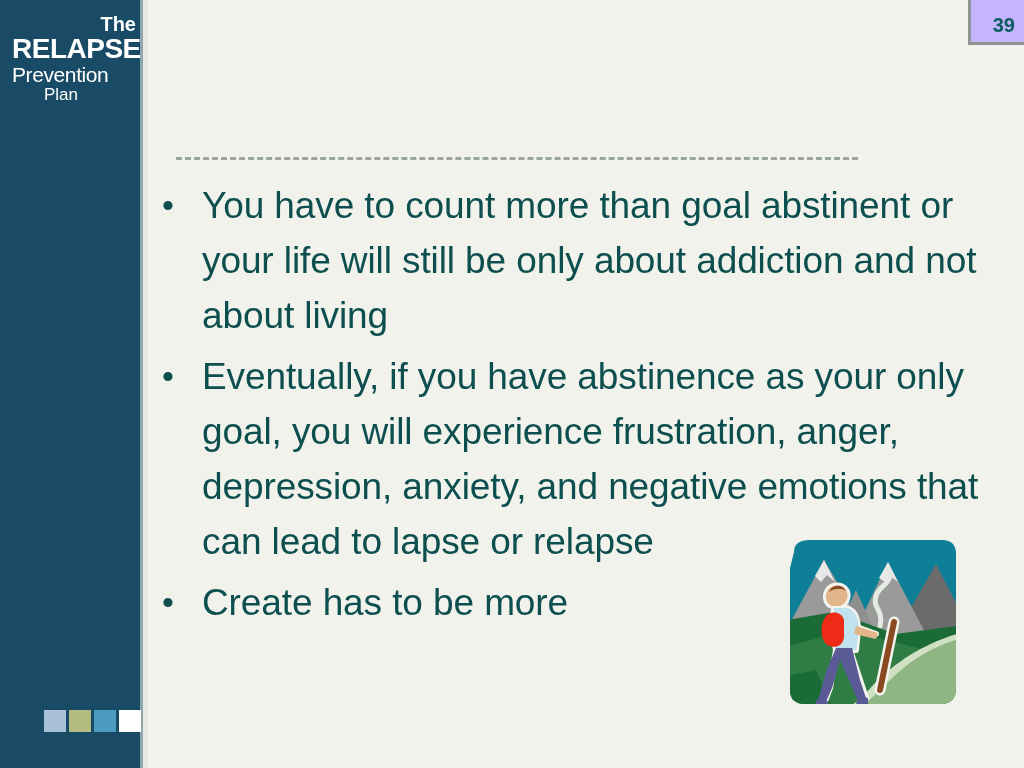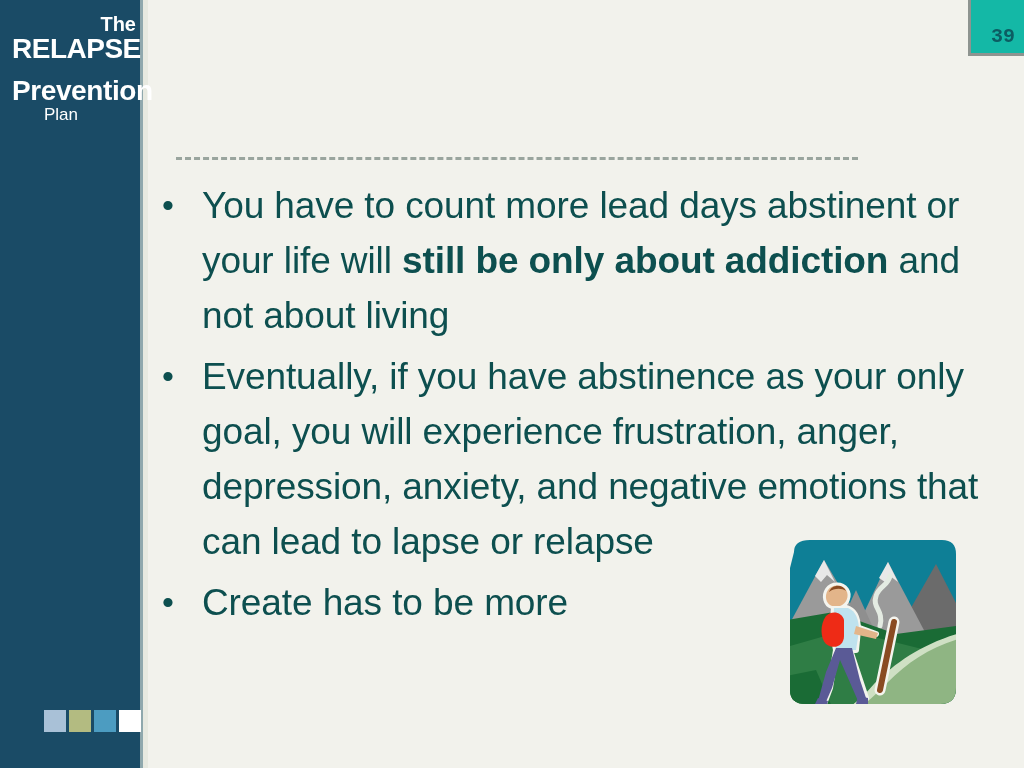--- a/index.html
+++ b/index.html
@@ -58,24 +58,24 @@
     letter-spacing: 0px;
     text-align: right;
   }
   #logo .l-relapse {
     font-size: 28px;
     font-weight: bold;
     letter-spacing: -0.5px;
     margin-top: 1px;
   }
   #logo .l-prevention {
-    font-size: 28px;
-    font-weight: bold;
+    font-size: 21px;
+    font-weight: normal;
     letter-spacing: -0.4px;
-    margin-top: 13px;
+    margin-top: 0;
   }
   #logo .l-plan {
     font-size: 17px;
     font-weight: normal;
     margin-top: 1px;
     margin-left: 32px;
   }
 
   #swatches {
     position: absolute;
@@ -88,26 +88,25 @@
     width: 22px;
     height: 22px;
   }
 
   
   #page-badge {
     position: absolute;
     right: 0;
     top: 0;
     width: 56px;
-    height: 56px;
-    background: #14b8a6;
+    height: 45px;
+    background: #c4b5fd;
     border-left: 3px solid #8e9490;
     border-bottom: 3px solid #8e9490;
     box-sizing: border-box;
-    font-family: Liberation Mono, monospace;
   }
   #page-badge .num {
     position: absolute;
     left: 0;
     right: 9px;
     bottom: 5px;
     text-align: right;
     font-size: 20px;
     font-weight: bold;
     color: #0c5d62;
@@ -160,21 +159,21 @@
     box-sizing: border-box;
   }
   .bullet .btext {
     flex: 1 1 auto;
     font-size: 37px;
     line-height: 55px;
     color: #0d4f4f;
     letter-spacing: -0.1px;
   }
   .bullet .btext b {
-    font-weight: bold;
+    font-weight: normal;
   }
 
   
   #illustration {
     position: absolute;
     left: 776px;
     top: 538px;
     width: 196px;
     height: 178px;
   }
@@ -207,21 +206,21 @@
     <div class="num">39</div>
   </div>
 
 
   <div id="divider"></div>
 
   <div id="bullets">
 
     <div class="bullet">
       <div class="dot">•</div>
-      <div class="btext"><span>You have to count more lead days abstinent or your life will </span><b>still be only about addiction</b><span> and not about living</span></div>
+      <div class="btext"><span>You have to count more than goal abstinent or your life will </span><b>still be only about addiction</b><span> and not about living</span></div>
     </div>
 
     <div class="bullet">
       <div class="dot">•</div>
       <div class="btext"><span>Eventually, if you have abstinence as your only goal, you will experience frustration, anger, depression, anxiety, and negative emotions that can lead to lapse or relapse</span></div>
     </div>
 
     <div class="bullet">
       <div class="dot">•</div>
       <div class="btext"><span>Create has to be more</span></div>

